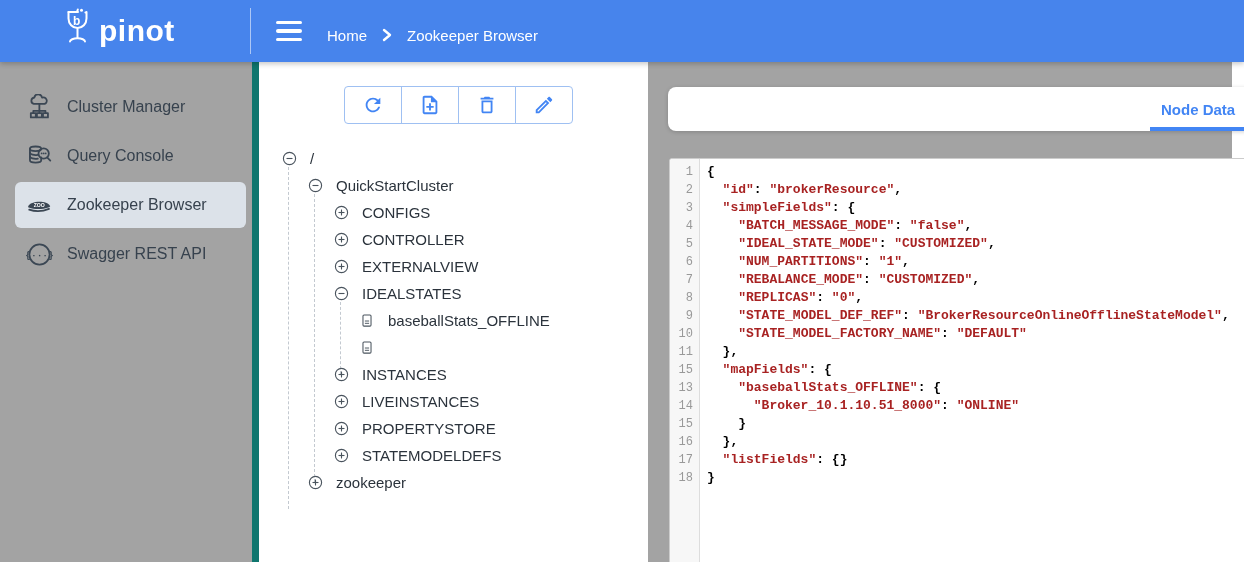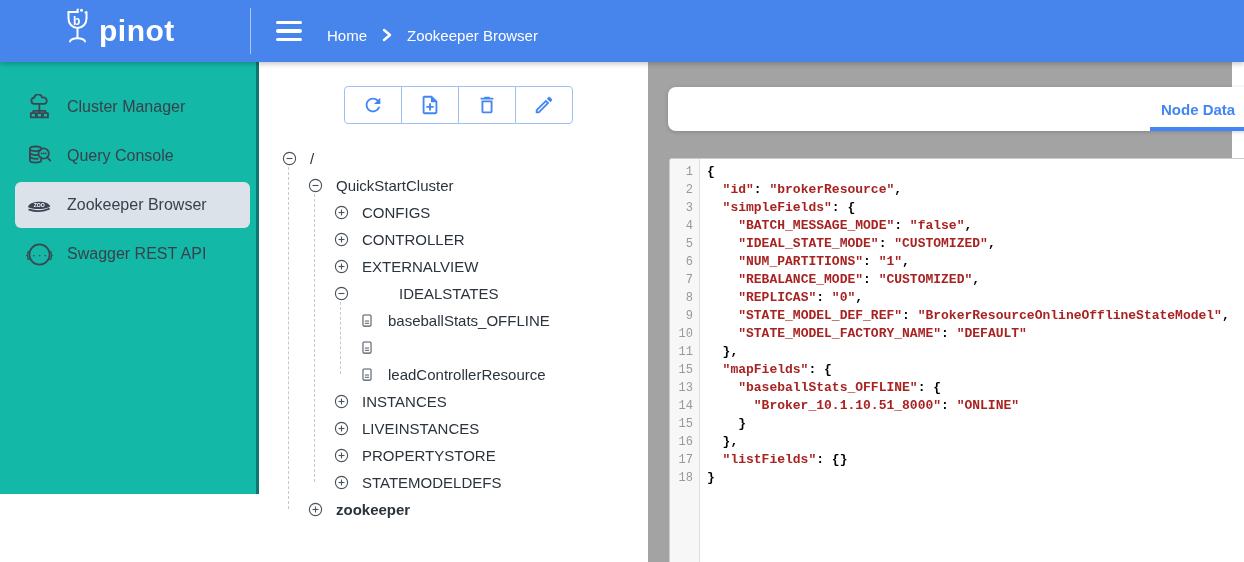--- a/index.html
+++ b/index.html
@@ -14,22 +14,22 @@
   .header-divider{width:1px;height:46px;background:rgba(255,255,255,.55);position:absolute;left:250px;top:8px;}
   .hamburger{position:absolute;left:276px;top:21px;width:26px;height:20px;background:none;border:none;
              display:flex;flex-direction:column;justify-content:space-between;cursor:pointer;padding:0;}
   .hamburger span{display:block;height:3.4px;border-radius:2px;background:#fff;}
   .breadcrumb{position:absolute;left:327px;top:4px;height:62px;display:flex;align-items:center;gap:14px;
               color:#fff;font-size:15px;}
   .breadcrumb a{color:#fff;text-decoration:none;cursor:pointer;}
   .crumb-chevron{display:flex;align-items:center;}
 
   
-  .sidebar{position:absolute;left:0;top:62px;width:259px;height:432px;background:#14b8a6;
-           border-right:3px solid #0f766e;box-sizing:border-box;padding-top:22px;}
+  .sidebar{position:absolute;left:0;top:62px;width:259px;height:500px;background:#a3a3a3;
+           border-right:7px solid #0f766e;box-sizing:border-box;padding-top:22px;}
   .side-item{display:flex;align-items:center;height:46px;margin:0 6px 3px 15px;border-radius:6px;
              padding-left:10px;gap:14px;font-size:16px;color:#37424e;cursor:pointer;}
   .side-item.selected{background:#dce2e9;}
   .side-item .s-icon{width:28px;height:28px;display:flex;align-items:center;justify-content:center;}
 
   
   .tree-panel{position:absolute;left:259px;top:62px;width:401px;height:500px;background:#fff;
               border-right:1px solid #e4e7ea;box-sizing:border-box;}
   .toolbar{position:absolute;left:85px;top:24px;display:flex;}
   .tb-btn{width:58px;height:38px;background:#fff;border:1px solid #9fc0f2;cursor:pointer;
@@ -239,21 +239,21 @@
         <div class="tree-row" style="padding-left: 54px;">
           <span class="t-icon">
             <svg width="15" height="15" viewBox="0 0 16 16">
               <circle cx="8" cy="8" r="6.5" fill="none" stroke="#4a545e" stroke-width="1.2"></circle>
               <line x1="4.8" y1="8" x2="11.2" y2="8" stroke="#4a545e" stroke-width="1.2"></line>
               <line x1="8" y1="4.8" x2="8" y2="11.2" stroke="#4a545e" stroke-width="1.2"></line>
             </svg>
           </span>
           <span class="t-label">EXTERNALVIEW</span>
         </div>
-        <div class="tree-row" style="padding-left: 54px; gap: 37px;">
+        <div class="tree-row" style="padding-left: 54px;">
           <span class="t-icon">
             <svg width="15" height="15" viewBox="0 0 16 16">
               <circle cx="8" cy="8" r="6.5" fill="none" stroke="#4a545e" stroke-width="1.2"></circle>
               <line x1="4.8" y1="8" x2="11.2" y2="8" stroke="#4a545e" stroke-width="1.2"></line>
             </svg>
           </span>
           <span class="t-label">IDEALSTATES</span>
         </div>
         <div class="tree-row" style="padding-left: 80px;">
           <span class="t-icon">
@@ -267,30 +267,20 @@
         </div>
         <div class="tree-row selected" style="padding-left: 80px;">
           <span class="t-icon">
             <svg width="14" height="15" viewBox="0 0 16 16">
               <rect x="3.4" y="1.6" width="9.2" height="12.8" rx="1.2" fill="none" stroke="#4a545e" stroke-width="1.2"></rect>
               <line x1="5.6" y1="8.6" x2="10.4" y2="8.6" stroke="#4a545e" stroke-width="1.1"></line>
               <line x1="5.6" y1="11.2" x2="10.4" y2="11.2" stroke="#4a545e" stroke-width="1.1"></line>
             </svg>
           </span>
         </div>
-        <div class="tree-row" style="padding-left: 80px;">
-          <span class="t-icon">
-            <svg width="14" height="15" viewBox="0 0 16 16">
-              <rect x="3.4" y="1.6" width="9.2" height="12.8" rx="1.2" fill="none" stroke="#4a545e" stroke-width="1.2"></rect>
-              <line x1="5.6" y1="8.6" x2="10.4" y2="8.6" stroke="#4a545e" stroke-width="1.1"></line>
-              <line x1="5.6" y1="11.2" x2="10.4" y2="11.2" stroke="#4a545e" stroke-width="1.1"></line>
-            </svg>
-          </span>
-          <span class="t-label">leadControllerResource</span>
-        </div>
         <div class="tree-row" style="padding-left: 54px;">
           <span class="t-icon">
             <svg width="15" height="15" viewBox="0 0 16 16">
               <circle cx="8" cy="8" r="6.5" fill="none" stroke="#4a545e" stroke-width="1.2"></circle>
               <line x1="4.8" y1="8" x2="11.2" y2="8" stroke="#4a545e" stroke-width="1.2"></line>
               <line x1="8" y1="4.8" x2="8" y2="11.2" stroke="#4a545e" stroke-width="1.2"></line>
             </svg>
           </span>
           <span class="t-label">INSTANCES</span>
         </div>
@@ -317,21 +307,21 @@
         <div class="tree-row" style="padding-left: 54px;">
           <span class="t-icon">
             <svg width="15" height="15" viewBox="0 0 16 16">
               <circle cx="8" cy="8" r="6.5" fill="none" stroke="#4a545e" stroke-width="1.2"></circle>
               <line x1="4.8" y1="8" x2="11.2" y2="8" stroke="#4a545e" stroke-width="1.2"></line>
               <line x1="8" y1="4.8" x2="8" y2="11.2" stroke="#4a545e" stroke-width="1.2"></line>
             </svg>
           </span>
           <span class="t-label">STATEMODELDEFS</span>
         </div>
-        <div class="tree-row" style="padding-left: 28px; font-weight: bold;">
+        <div class="tree-row" style="padding-left: 28px;">
           <span class="t-icon">
             <svg width="15" height="15" viewBox="0 0 16 16">
               <circle cx="8" cy="8" r="6.5" fill="none" stroke="#4a545e" stroke-width="1.2"></circle>
               <line x1="4.8" y1="8" x2="11.2" y2="8" stroke="#4a545e" stroke-width="1.2"></line>
               <line x1="8" y1="4.8" x2="8" y2="11.2" stroke="#4a545e" stroke-width="1.2"></line>
             </svg>
           </span>
           <span class="t-label">zookeeper</span>
         </div>
       </div>

